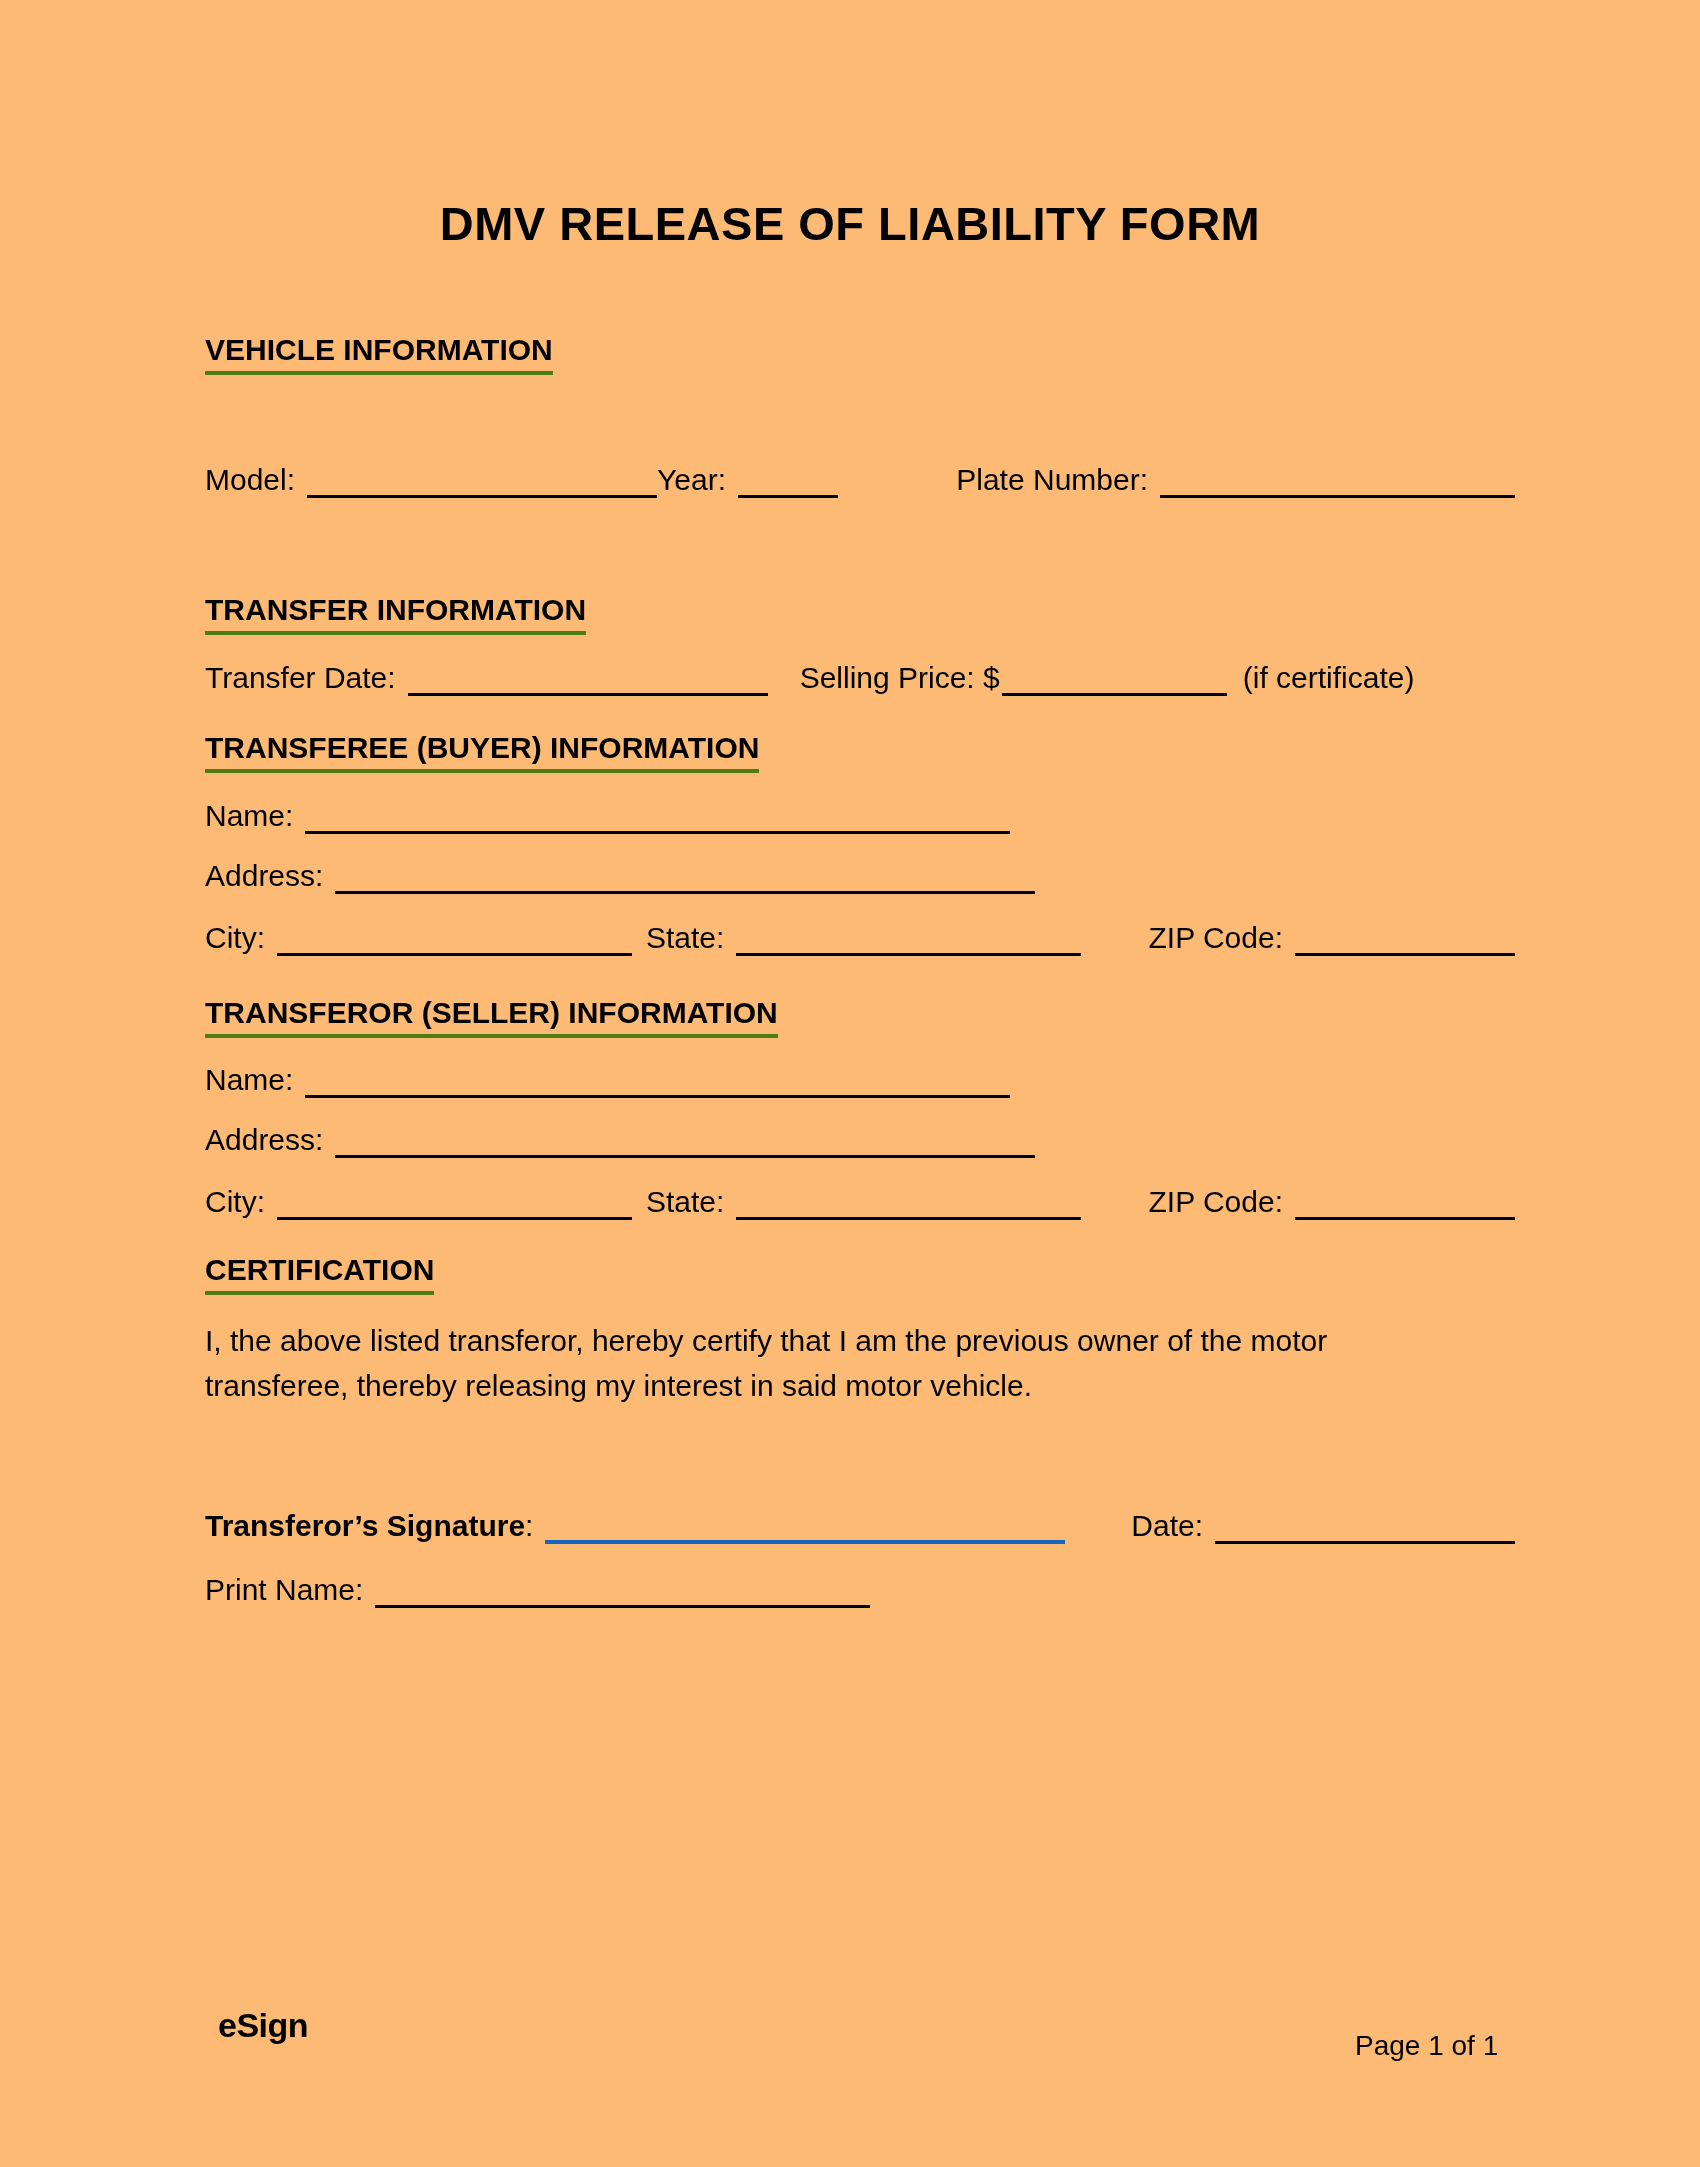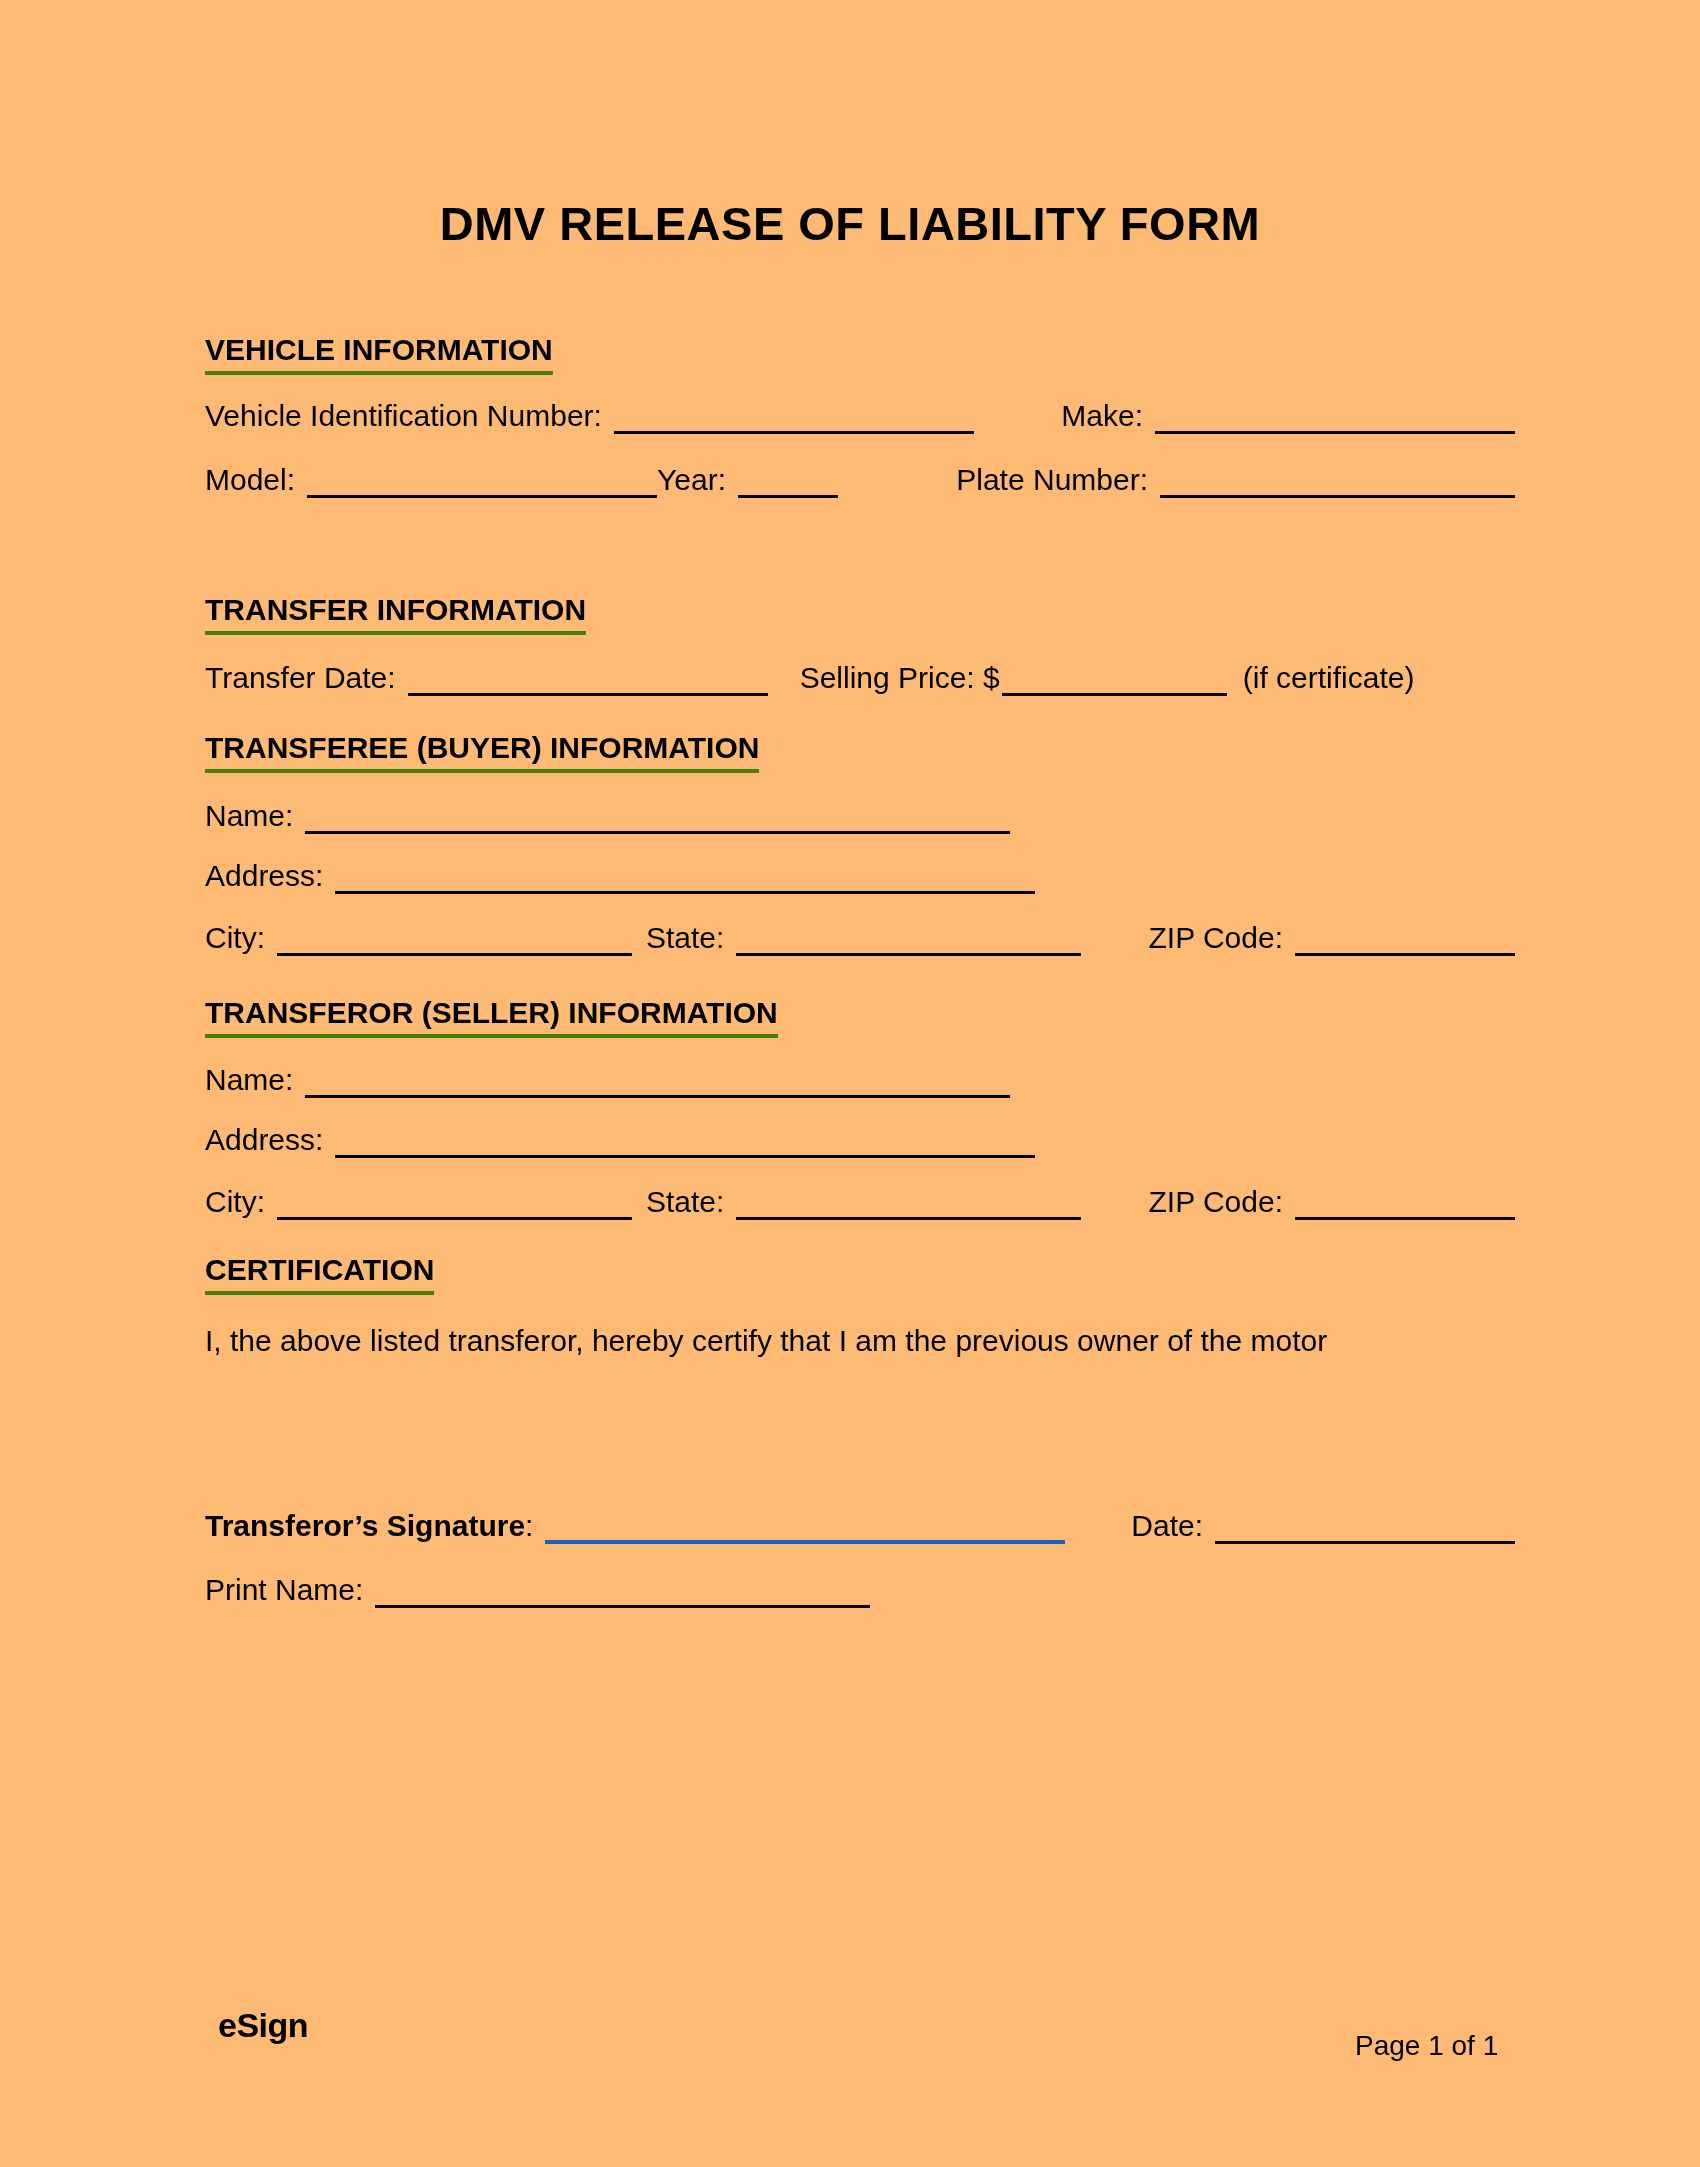--- a/index.html
+++ b/index.html
@@ -103,28 +103,20 @@
 <body>
 
 <div class="page">
 
   <h1 class="title">DMV RELEASE OF LIABILITY FORM</h1>
 
   <div class="heading" style="top:332px">
     <span class="hu">VEHICLE INFORMATION</span>
   </div>
 
-  <div class="row" style="top:398px">
-    <span class="lbl">Vehicle Identification Number:</span>
-    <span class="blank w360"></span>
-    <span class="grp push">
-      <span class="lbl">Make:</span>
-      <span class="blank w360"></span>
-    </span>
-  </div>
 
   <div class="row" style="top:462px">
     <span class="lbl">Model:</span>
     <span class="blank w350"></span>
     <span class="grp ml44">
       <span class="lbl">Year:</span>
       <span class="blank w100"></span>
     </span>
     <span class="grp push">
       <span class="lbl">Plate Number:</span>
@@ -200,20 +192,21 @@
       <span class="blank w220"></span>
     </span>
   </div>
 
   <div class="heading" style="top:1252px">
     <span class="hu">CERTIFICATION</span>
   </div>
 
   <div class="para" style="top:1318px">
     <div>I, the above listed transferor, hereby certify that I am the previous owner of the motor</div>
+    <div>transferee, thereby releasing my interest in said motor vehicle.</div>
   </div>
 
   <div class="row" style="top:1508px">
     <span class="lbl-bold">Transferor’s Signature</span>
       <span class="lbl">:</span>
     <span class="blank blue w520"></span>
     <span class="grp push">
       <span class="lbl">Date:</span>
       <span class="blank w300"></span>
     </span>

